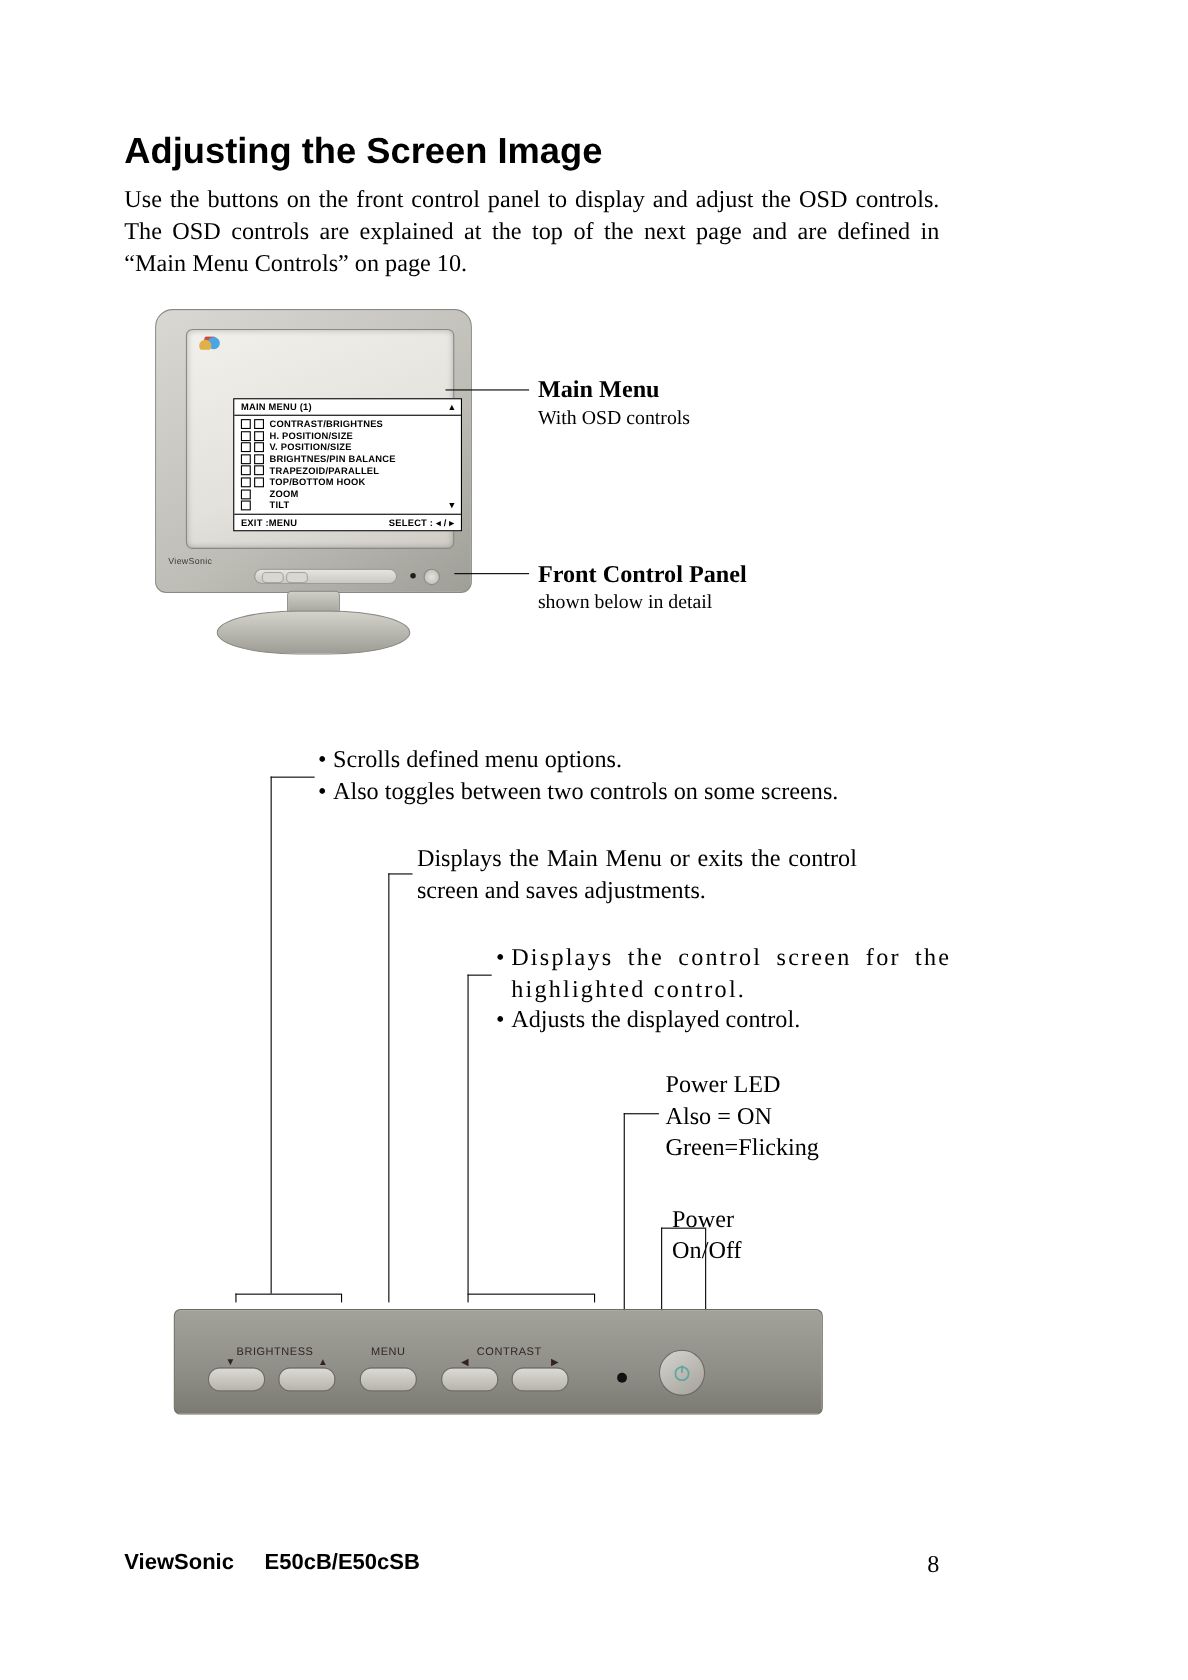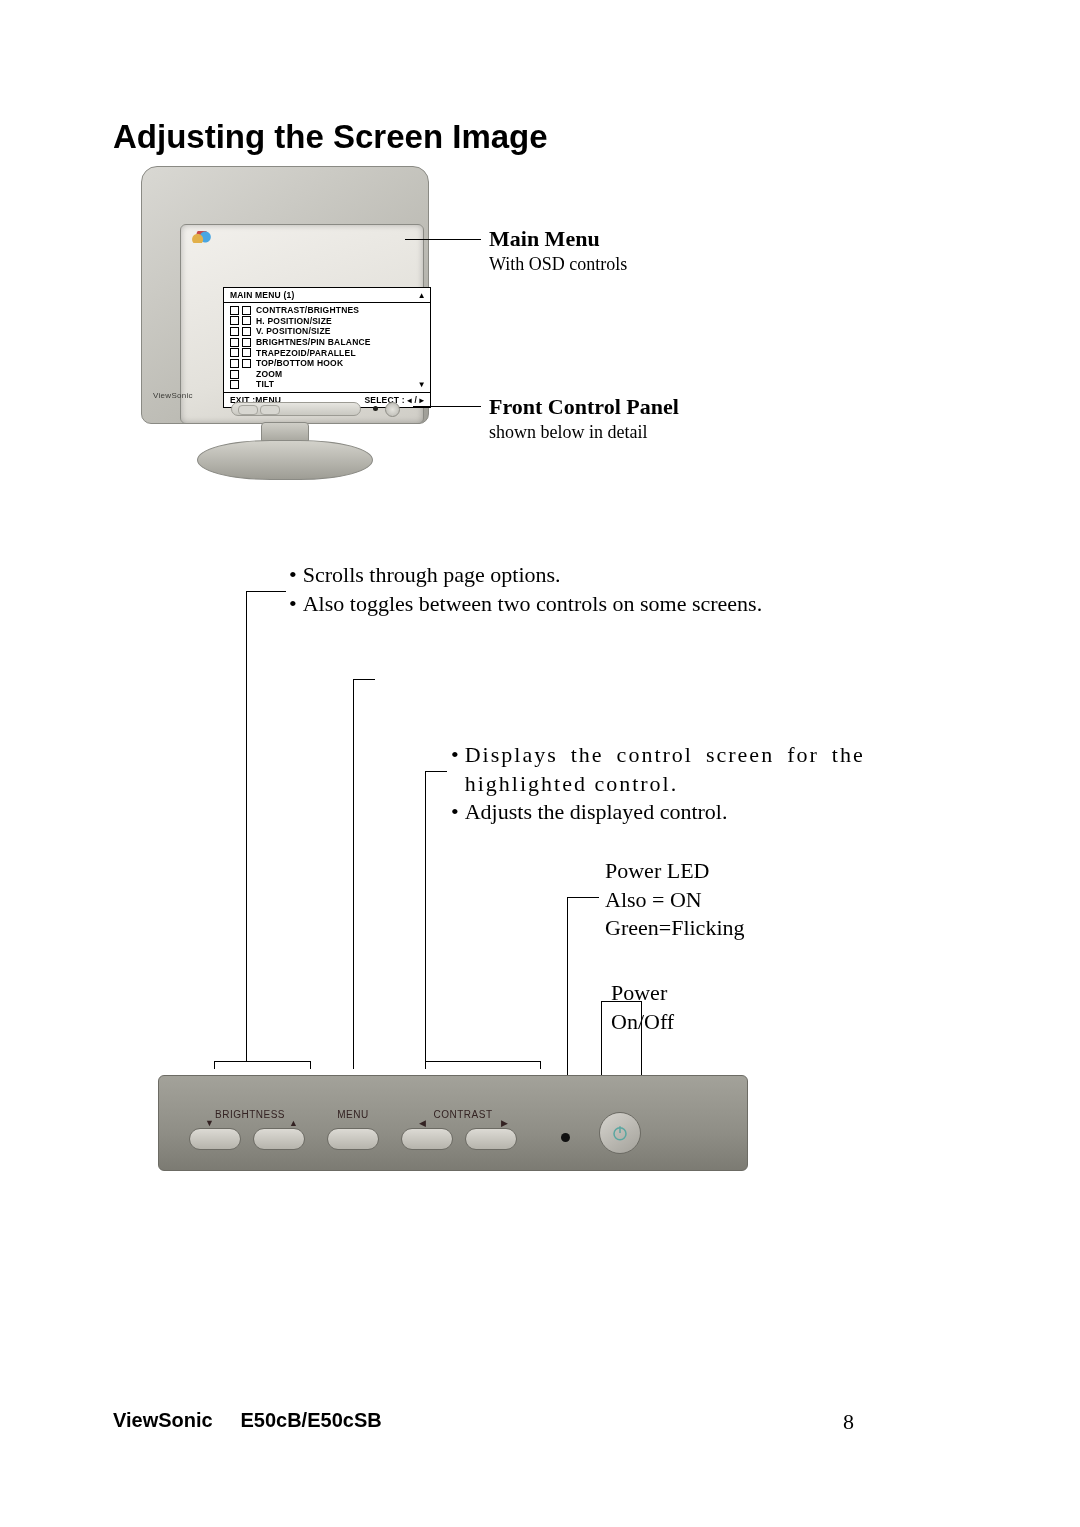--- a/index.html
+++ b/index.html
@@ -43,27 +43,26 @@
   .mon-body {
     position: absolute;
     left: 0; top: 0;
     width: 288px; height: 258px;
     background: linear-gradient(145deg,#d9d8d3,#bdbcb5 60%,#9f9e97);
     border-radius: 16px 16px 10px 10px;
     border: 1px solid #8a8a84;
   }
   .mon-screen {
     position: absolute;
-    left: 39px; top: 18px;
+    left: 28px; top: 18px;
     width: 244px; height: 200px;
     background: linear-gradient(160deg,#f2f0ec,#e3e1db 60%,#cfcdc6);
     border-radius: 6px;
     border: 1px solid #8a8a84;
     box-shadow: inset 0 0 6px rgba(0,0,0,.25);
-    margin-top: 40px;
   }
   .viewsonic-logo {
     position: absolute;
     left: 10px; top: 6px;
     width: 22px; height: 12px;
     background:
       radial-gradient(circle at 30% 70%,#e2b04a 0 5px,transparent 6px),
       radial-gradient(circle at 65% 50%,#4aa6e2 0 5px,transparent 6px),
       radial-gradient(circle at 50% 30%,#c94a4a 0 5px,transparent 6px);
   }
@@ -237,20 +236,21 @@
     font-size:20px;
   }
   .footer .pg{font-family:"Times New Roman",serif;font-weight:normal;font-size:22px;}
 </style>
 </head>
 <body>
 
 <div class="page">
 
   <h1>Adjusting the Screen Image</h1>
+  <p class="intro">Use the buttons on the front control panel to display and adjust the OSD controls. The OSD controls are explained at the top of the next page and are defined in “Main Menu Controls” on page 10.</p>
 
   <div class="figarea">
     <div class="monitor">
       <div class="mon-body"></div>
       <div class="mon-screen">
         <div class="viewsonic-logo"></div>
         <div class="osd">
           <div class="osd-title">
             <span>MAIN MENU (1)</span>
             <span>▴</span>
@@ -339,28 +339,31 @@
       <p class="title">Front Control Panel</p>
       <p class="sub">shown below in detail</p>
     </div>
   </div>
 
   <div class="diagram">
 
     <div class="dtext" style="left:176px; top:0; width:520px;">
       <div class="bullet-row">
           <span class="dot">•</span>
-          <span>Scrolls through page options.</span>
+          <span>Scrolls defined menu options.</span>
         </div>
       <div class="bullet-row">
           <span class="dot">•</span>
           <span>Also toggles between two controls on some screens.</span>
         </div>
     </div>
 
+    <div class="dtext" style="left:266px; top:90px; width:400px; text-align:justify;">
+      <span>Displays the Main Menu or exits the control screen and saves adjustments.</span>
+    </div>
 
     <div class="dtext" style="left:338px; top:180px; width:425px;">
       <div class="bullet-row">
           <span class="dot">•</span>
           <span style="text-align:justify;display:block;width:400px;letter-spacing:2px;">Displays the control screen for the highlighted control.</span>
         </div>
       <div class="bullet-row">
           <span class="dot">•</span>
           <span>Adjusts the displayed control.</span>
         </div>

